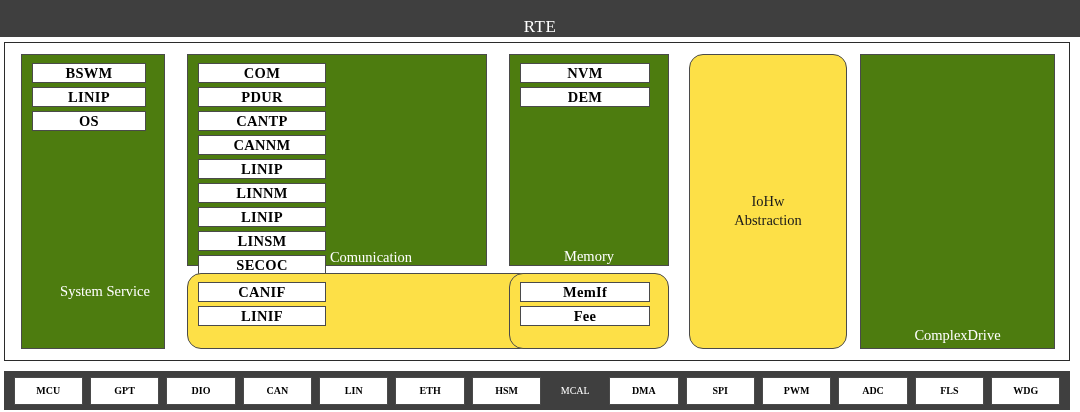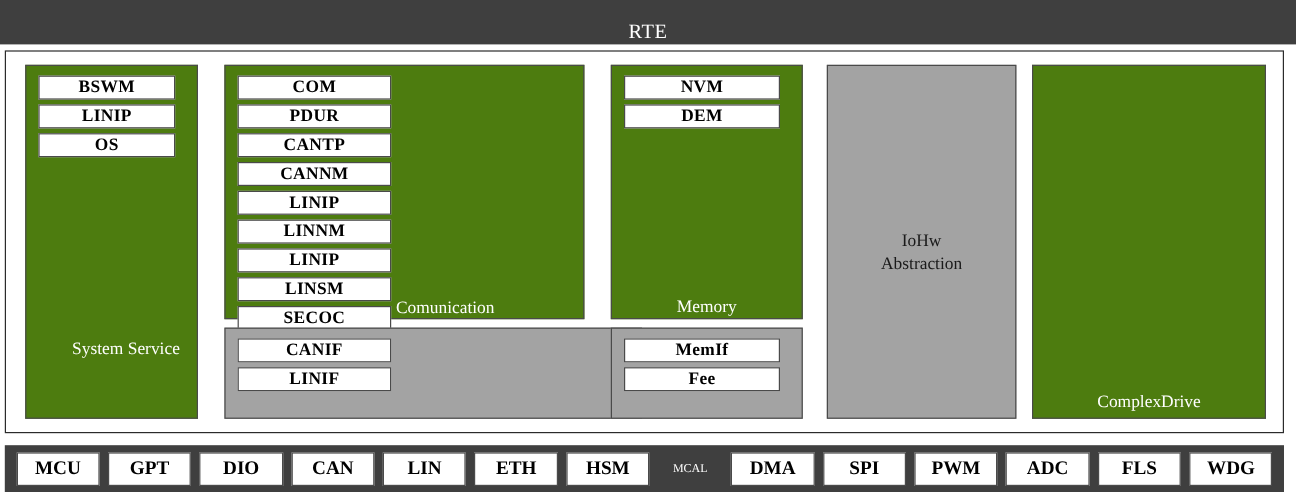--- a/index.html
+++ b/index.html
@@ -43,21 +43,21 @@
     background: #ffffff;
     box-sizing: border-box;
   }
 
   .col {
     position: absolute;
     box-sizing: border-box;
     border: 1px solid #4a4a4a;
   }
   .col-dark  { background: #4d7c0f; }
-  .col-light { background: #a3a3a3; }
+  .col-light { background: #fde047; border-radius: 14px; }
 
   .col-label {
     position: absolute;
     width: 100%;
     text-align: center;
     font-size: 14.5px;
     line-height: 1.15;
     color: #ffffff;
   }
   .col-label.dark-text { color: #1a1a1a; }
@@ -97,21 +97,21 @@
   }
   .mcal-chip {
     background: #ffffff;
     border: 1px solid #4a4a4a;
     box-sizing: border-box;
     height: 28px;
     margin: 0 3.5px;
     display: flex;
     align-items: center;
     justify-content: center;
-    font-size: 16px;
+    font-size: 10px;
     font-weight: bold;
     color: #000000;
     flex: 1 1 0;
   }
   .mcal-label {
     color: #ffffff;
     font-size: 10px;
     flex: 0 0 auto;
     padding: 0 16px;
     text-align: center;

